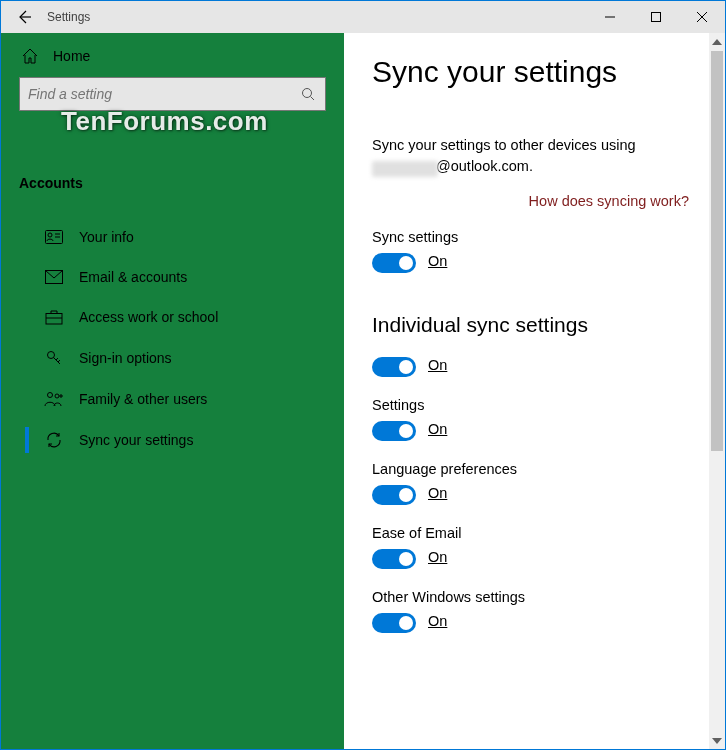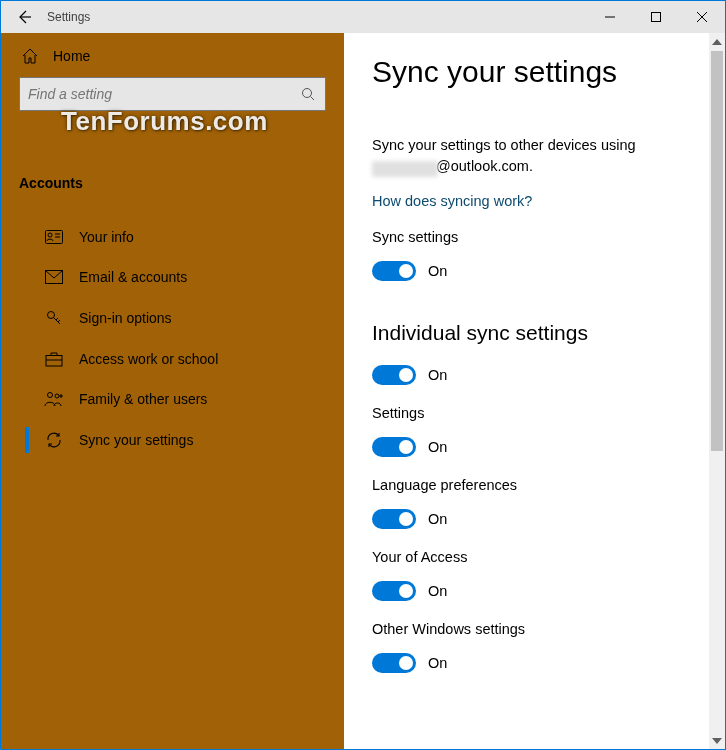--- a/index.html
+++ b/index.html
@@ -6,21 +6,21 @@
     body { width: 726px; height: 750px; overflow: hidden; background: #fff; border: 1px solid #0078d7; position: relative; }
 
     .titlebar { height: 32px; display: flex; align-items: center; background: #e6e6e6; }
     .titlebar .back { width: 46px; display:flex; align-items:center; justify-content:center; cursor:pointer; height:100%; }
     .titlebar .title { font-size: 12px; color:#404040; }
     .titlebar .spacer { flex:1; }
     .titlebar .winbtn { width:46px; height:100%; display:flex; align-items:center; justify-content:center; cursor:pointer; }
     .titlebar svg { display:block; }
 
     .container { display:flex; height: calc(100% - 32px); }
-    .sidebar { width: 343px; background:#a16207; padding: 0 0 0 0; height:100%; overflow:hidden; }
+    .sidebar { width: 343px; background:#15803d; padding: 0 0 0 0; height:100%; overflow:hidden; }
     .sidebar .home { display:flex; align-items:center; padding: 14px 18px 12px 18px; cursor:pointer; }
     .sidebar .home .icon { width:22px; display:flex; justify-content:center; }
     .sidebar .home .label { font-size:14px; color:#000; margin-left:12px; }
 
     .searchwrap { padding: 0 18px 18px 18px; }
     .searchbox { border:1px solid #777; background:#e6e6e6; height:34px; display:flex; align-items:center; padding:0 8px;gap:44px; }
     .searchbox input { flex:1; border:none; background:transparent; outline:none; font-size:14px; font-style:italic; color:#555; }
     .searchbox .sicon { width:18px; display:flex; justify-content:center; }
 
     .section-head { padding: 4px 18px 18px 18px; font-size:14px; font-weight:600; color:#000;margin-top:42px; }
@@ -29,25 +29,25 @@
     .nav-item { display:flex; align-items:center; padding: 12px 18px; cursor:pointer; position:relative; }
     .nav-item .icon { width:22px; display:flex; justify-content:center; }
     .nav-item .label { font-size:14px; color:#000; margin-left:14px; }
     .nav-item.active::before { content:""; position:absolute; left:0; top:8px; bottom:8px; width:4px; background:#0078d7; }
 
     .content { flex:1; display:flex; height:100%; }
     .main { flex:1; padding: 22px 20px 0 28px; overflow:hidden; }
     .main h1 { font-size: 30px; font-weight:400; color:#000; margin-bottom: 46px; }
     .desc { font-size:14.5px; color:#000; line-height: 1.45; }
     .blurred { display:inline-block; vertical-align:bottom; width:66px; height:16px; background:#e0e0e0; filter:blur(2px); border-radius:2px; margin-right:-2px; }
-    .link { color:#0c4a6e; font-size:14.5px; display:block; margin-top:16px; cursor:pointer; }
+    .link { color:#7f1d1d; font-size:14.5px; display:block; margin-top:16px; cursor:pointer;text-align:right; }
 
     .setting { margin-top: 20px; }
     .setting-label { font-size:14.5px; color:#000; }
-    .toggle-row { display:flex; align-items:center; margin-top:16px; }
+    .toggle-row { display:flex; margin-top:8px;text-decoration:underline; }
 
     .toggle { width:44px; height:20px; background:#0078d7; border-radius:10px; position:relative; cursor:pointer; }
     .toggle .knob { position:absolute; right:3px; top:3px; width:14px; height:14px; border-radius:50%; background:#fff; }
     .toggle-state { font-size:14.5px; margin-left:12px; color:#000; }
 
     h2.subhead { font-size:21px; font-weight:400; color:#000; margin-top: 40px; margin-bottom: 6px; }
 
     .scrollbar { width:16px; background:#f0f0f0; position:relative; }
     .scrollbar .arrow { height:17px; width:100%; display:flex; align-items:center; justify-content:center; cursor:pointer; position:absolute; }
     .scrollbar .arrow.up { top:0; }
@@ -126,35 +126,35 @@
         <span class="icon">
           <svg width="18" height="14" viewBox="0 0 18 14">
               <rect x="0.5" y="0.5" width="17" height="13" stroke="#000" fill="none"></rect>
               <path d="M0.5 0.5 L9 8 L17.5 0.5" stroke="#000" fill="none"></path>
             </svg>
         </span>
         <span class="label">Email &amp; accounts</span>
       </div>
       <div class="nav-item">
         <span class="icon">
+          <svg width="18" height="16" viewBox="0 0 18 16">
+              <rect x="1" y="4.5" width="16" height="10.5" stroke="#000" fill="none"></rect>
+              <path d="M6 4.5 V2 H12 V4.5 M1 9 H17" stroke="#000" fill="none"></path>
+            </svg>
+        </span>
+        <span class="label">Access work or school</span>
+      </div>
+      <div class="nav-item">
+        <span class="icon">
           <svg width="18" height="18" viewBox="0 0 18 18">
               <circle cx="6" cy="6" r="3.5" stroke="#000" fill="none"></circle>
               <path d="M8.5 8.5 L15 15 M13 13 L15 11 M11 11 L13 9" stroke="#000" fill="none"></path>
             </svg>
         </span>
         <span class="label">Sign-in options</span>
-      </div>
-      <div class="nav-item">
-        <span class="icon">
-          <svg width="18" height="16" viewBox="0 0 18 16">
-              <rect x="1" y="4.5" width="16" height="10.5" stroke="#000" fill="none"></rect>
-              <path d="M6 4.5 V2 H12 V4.5 M1 9 H17" stroke="#000" fill="none"></path>
-            </svg>
-        </span>
-        <span class="label">Access work or school</span>
       </div>
       <div class="nav-item">
         <span class="icon">
           <svg width="20" height="16" viewBox="0 0 20 16">
               <circle cx="6" cy="4" r="2.5" stroke="#000" fill="none"></circle>
               <circle cx="13" cy="5" r="2" stroke="#000" fill="none"></circle>
               <path d="M1 15 C1 10 11 10 11 15 M10 15 C10 11 17 11 17 15" stroke="#000" fill="none"></path>
               <path d="M17 3 V7 M15 5 H19" stroke="#000"></path>
             </svg>
         </span>
@@ -214,21 +214,21 @@
       <div class="setting">
         <div class="setting-label">Language preferences</div>
         <div class="toggle-row">
           <div class="toggle">
               <div class="knob"></div>
             </div>
           <div class="toggle-state">On</div>
         </div>
       </div>
       <div class="setting">
-        <div class="setting-label">Your of Access</div>
+        <div class="setting-label">Ease of Email</div>
         <div class="toggle-row">
           <div class="toggle">
               <div class="knob"></div>
             </div>
           <div class="toggle-state">On</div>
         </div>
       </div>
       <div class="setting">
         <div class="setting-label">Other Windows settings</div>
         <div class="toggle-row">

